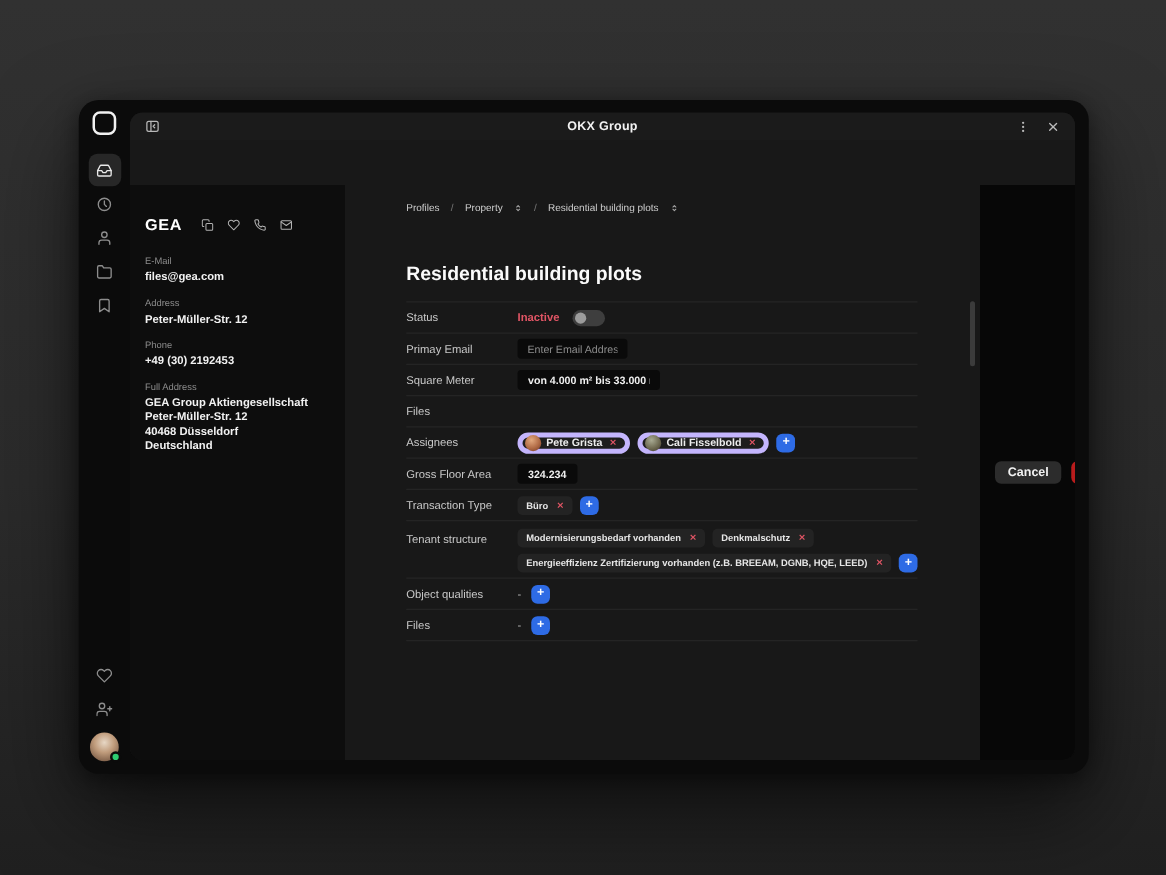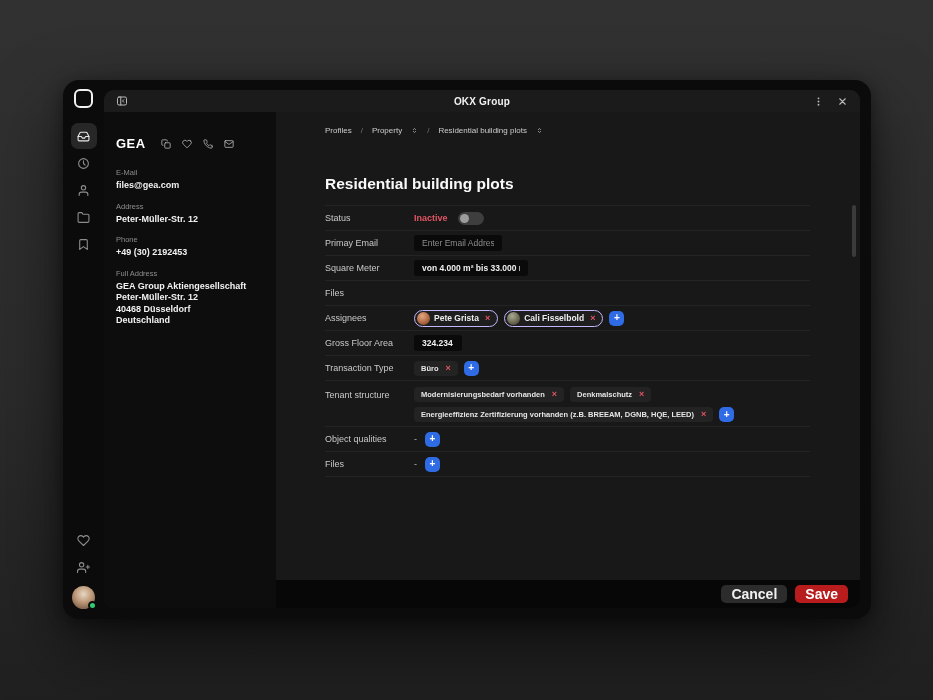--- a/index.html
+++ b/index.html
@@ -41,20 +41,21 @@
   .online-dot {
     position:absolute; right:-2px; bottom:-1px; width:9px; height:9px; border-radius:50%;
     background:#2ecc71; border:2px solid #0b0b0b;
   }
 
   
   .dialog {
     position:absolute; left:41px; top:10px; width:756px; height:518px;
     border-radius:10px; overflow:hidden; display:flex; flex-direction:column;
     background:#181818;
+    gap:36px;
   }
   .titlebar {
     flex:0 0 22px; background:#1b1b1b; display:flex; align-items:center;
     padding:0 12px; position:relative;
   }
   .titlebar-title {
     position:absolute; left:0; right:0; text-align:center;
     font-size:10px; font-weight:700; color:#f2f2f2; letter-spacing:.2px; pointer-events:none;
   }
   .tb-icon { color:#b9b9b9; cursor:pointer; position:relative; z-index:1; }
@@ -68,21 +69,21 @@
   .left-panel { flex:0 0 172px; background:#0d0d0d; padding:24px 12px; }
   .logo-row { display:flex; align-items:center; margin-bottom:17px; }
   .gea-logo { font-size:13px; font-weight:700; color:#ffffff; letter-spacing:.5px; transform:scaleY(.96); }
   .profile-actions { display:flex; gap:11px; margin-left:15px; color:#b3b3b3; }
   .profile-actions svg { width:10px; height:10px; cursor:pointer; }
   .pf { margin-bottom:10px; }
   .pf-label { font-size:7.5px; line-height:9px; color:#8d8d8d; margin-bottom:3px; }
   .pf-value { font-size:9px; line-height:11.5px; font-weight:700; color:#f2f2f2; white-space:pre-line; }
 
   
-  .main-col { flex:1; display:flex; flex-direction:column; min-width:0; }
+  .main-col { flex:1; display:flex; min-width:0; }
   .main-scroll { flex:1; background:#181818; padding:14px 50px 0 49px; position:relative; }
   .scroll-thumb { position:absolute; right:4px; top:93px; width:4px; height:52px; border-radius:2px; background:#3b3b3b; cursor:grab; }
 
   .breadcrumb { display:flex; align-items:center; gap:9px; font-size:8px; color:#cdcdcd; }
   .crumb { cursor:pointer; }
   .crumb-sep { color:#777; }
   .sort-icon { color:#a8a8a8; cursor:pointer; }
   .sort-icon svg { width:7px; height:7px; }
 
   .page-title { margin-top:40px; font-size:15.5px; line-height:18px; font-weight:700; color:#fafafa; }
@@ -117,21 +118,21 @@
 
   .btn-addfiles {
     display:inline-flex; align-items:center; gap:4px; background:#2E6BE5; border:none;
     color:#fff; height:17px; padding:0 9px; border-radius:8px;
     font-size:8px; font-weight:700; cursor:pointer; font-family:inherit;
   }
   .btn-addfiles svg { width:9px; height:9px; }
 
   .person-chip {
     display:inline-flex; align-items:center; gap:4px;
-    background:#1e1e1e; border:1px solid #c4b5fd; border-radius:9px; height:17px;
+    background:#1e1e1e; border:4px solid #c4b5fd; border-radius:9px; height:17px;
     padding:0 7px 0 2px; font-size:8.5px; font-weight:600; color:#ededed;
   }
   .chip-avatar { width:13px; height:13px; border-radius:50%; }
   .av-pete { background:radial-gradient(circle at 40% 32%, #e2a87e 0%, #b06a45 55%, #6e3624 100%); }
   .av-cali { background:radial-gradient(circle at 40% 32%, #a8aa93 0%, #6e6a52 55%, #3c362a 100%); }
   .chip-x { color:#E15565; font-size:9px; font-weight:700; cursor:pointer; margin-left:2px; line-height:1; }
 
   .tag-chip {
     display:inline-flex; align-items:center; gap:5px;
     background:#232323; border-radius:4px; height:15px; padding:0 7px;
@@ -145,21 +146,21 @@
   .chip-lines { display:flex; flex-direction:column; gap:5px; }
   .chip-line { display:flex; align-items:center; gap:6px; }
   .dash-value { font-size:9px; color:#b5b5b5; margin-right:2px; }
 
   .main-footer {
     flex:0 0 28px; background:#070707; display:flex; align-items:center;
     justify-content:flex-end; gap:8px; padding:0 12px;
   }
   .btn-cancel, .btn-save {
     height:18px; padding:0 10px; border:none; border-radius:5px;
-    font-size:14px; font-weight:600; cursor:pointer; font-family:inherit;
+    font-size:10px; font-weight:600; cursor:pointer; font-family:inherit;
   }
   .btn-cancel { background:#2c2c2c; color:#f0f0f0; }
   .btn-save { background:#b91c1c; color:#ffffff; }
 </style>
 </head>
 <body>
 
 <div class="window">
 
   <div class="rail">

